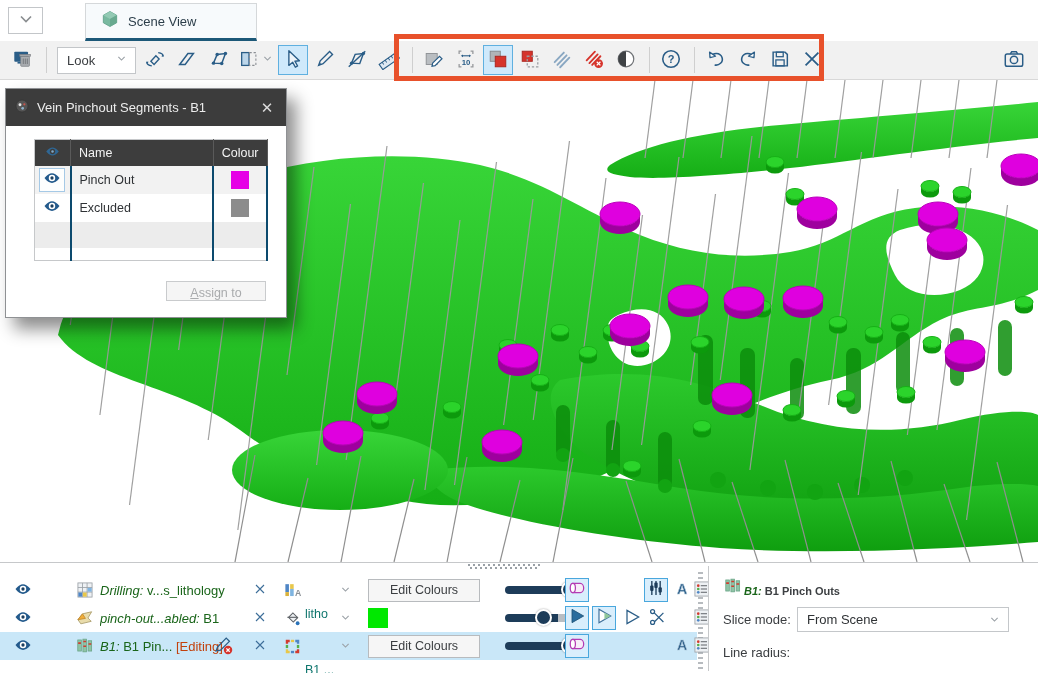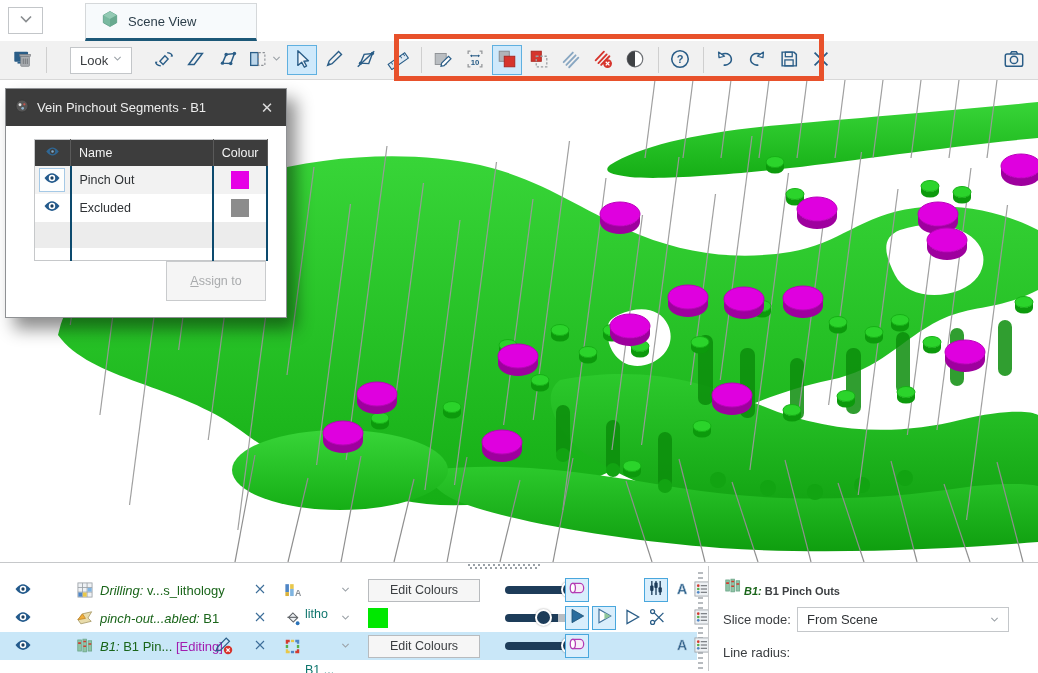--- a/index.html
+++ b/index.html
@@ -10,21 +10,21 @@
   #collapse-btn { position:absolute; left:8px; top:7px; width:35px; height:27px; background:#fff; border:1px solid #c3c6c9; display:flex; align-items:center; justify-content:center; }
   #scene-tab { position:absolute; left:85px; top:3px; width:172px; height:38px; background:#f7fafc; border:1px solid #d5d8da; border-bottom:3px solid #1c5878; display:flex; align-items:center; gap:8px; padding-left:14px; }
   #scene-tab .lbl { font-size:13px; color:#2c3e4a; }
 
   
   #toolbar { position:absolute; top:41px; left:0; width:1038px; height:39px; background:#f1f1f1; border-bottom:1px solid #d8d8d8; display:flex; align-items:center; padding-left:8px; }
   .tbtn { width:30px; height:30px; border:1px solid transparent; background:transparent; display:flex; align-items:center; justify-content:center; margin-right:2px; flex:0 0 auto; }
   .tbtn.wide { width:40px; }
   .tbtn.active { background:#cfe9fb; border:1px solid #5fb0e0; }
   .tsep { width:1px; height:26px; background:#cfcfcf; margin:0 6px; flex:0 0 auto; }
-  #look-btn { height:27px; min-width:58px; background:#fff; border:1px solid #c3c6c9; display:flex; align-items:center; gap:2px; padding:0 6px 0 9px; font-size:13px; color:#3a3d40; margin:0 17px; flex:0 0 auto;text-align:center; }
+  #look-btn { height:27px; min-width:58px; background:#fff; border:1px solid #c3c6c9; display:flex; align-items:center; gap:19px; padding:0 6px 0 9px; font-size:13px; color:#3a3d40; margin:0 4px; flex:0 0 auto;text-align:center; }
   #camera-btn { position:absolute; right:8px; top:45px; width:32px; height:30px; background:transparent; border:none; display:flex; align-items:center; justify-content:center; }
   #highlight-rect { position:absolute; border:5px solid #e8512b; z-index:30; pointer-events:none; }
   svg text { font-family:"Liberation Sans",sans-serif; }
 
   
   #scene { position:absolute; top:80px; left:0; width:1038px; height:482px; background:#fff; }
 
   
   #dialog { position:absolute; left:5px; top:88px; width:282px; height:230px; background:#fff; border:1px solid #8f9194; box-shadow:9px 11px 16px rgba(0,0,0,.45); z-index:20; }
   #dialog-title { height:37px; background:#3c3c3c; color:#ececec; display:flex; align-items:center; gap:7px; padding:0 8px; font-size:13px; }
@@ -34,39 +34,39 @@
   #vtable th { background:#3d3d3d; color:#f4f4f4; font-weight:normal; text-align:left; height:26px; padding:0 8px; border-right:1px solid #5a5a5a; }
   #vtable th.eye-col { width:36px; text-align:center; padding:0; }
   #vtable td { height:28px; border-right:2px solid #0c4a6e; padding:0 8px; color:#2f3235; }
   #vtable td.eye-cell { text-align:center; padding:0; }
   #vtable tr.r0 td { background:#f2f2f2; }
   #vtable tr.r1 td { background:#ffffff; }
   #vtable tr.fill0 td { background:#ececec; height:26px; }
   #vtable tr.fill1 td { background:#ffffff; height:13px; }
   .swatch { width:18px; height:18px; margin:0 auto; }
   .eye-focus { display:inline-flex; align-items:center; justify-content:center; width:26px; height:24px; border:1px solid #a5c9e6; background:#fdfefe; }
-  #assign-btn { position:absolute; right:20px; bottom:16px; width:100px; height:40px; background:#f5f5f5; border:1px solid #c9cbcd; color:#a9abad; font-size:12.5px; display:block; text-align:center; line-height:22px;margin-left:32px; }
+  #assign-btn { position:absolute; right:20px; bottom:16px; width:100px; height:20px; background:#f5f5f5; border:1px solid #c9cbcd; color:#a9abad; font-size:12.5px; display:block; text-align:center; line-height:22px;margin-left:32px; }
   #assign-btn::first-letter { text-decoration:underline; }
 
   
   #bottom { position:absolute; top:562px; left:0; width:1038px; height:111px; background:#fff; border-top:1px solid #c6c8ca; }
   .hgrip { position:absolute; top:1px; left:468px; width:72px; height:5px;
            background:repeating-linear-gradient(90deg,#9aa0a6 0 2px,transparent 2px 5px),repeating-linear-gradient(90deg,#9aa0a6 0 2px,transparent 2px 5px);
            background-size:100% 2px; background-position:0 0,2px 3px; background-repeat:no-repeat; }
   .vgrip { position:absolute; left:698px; top:6px; width:5px; height:100px;
            background:repeating-linear-gradient(0deg,#b7bbbf 0 2px,transparent 2px 5px); }
   #props { position:absolute; left:708px; top:3px; width:326px; height:105px; border-left:1px solid #c6c8ca; background:#fff; }
 
   .lrow { position:absolute; left:0; width:697px; height:28px; display:flex; align-items:center; }
   .lrow.selected { background:#c9e7f8; }
   .lrow .eye-btn { position:absolute; left:14px; width:24px; height:20px; border:none; background:transparent; display:flex; align-items:center; }
   .lrow .ticon { position:absolute; left:75px; width:20px; height:20px; }
   .lrow .label { position:absolute; left:100px; width:150px; font-size:13px; color:#1a651a; white-space:nowrap; overflow:hidden; }
   .lrow .label i { font-style:italic; }
-  .lrow .editing { color:#a21caf; }
+  .lrow .editing { color:#c2410c; }
   .lrow .xbtn { position:absolute; left:249px; width:22px; height:22px; border:none; background:transparent; }
   .lrow .pencilx { position:absolute; left:211px; width:24px; height:24px; border:none; background:transparent; }
   .lrow .cmicon { position:absolute; left:283px; width:18px; height:18px; }
   .lrow .cmlabel { position:absolute; left:305px; width:36px; font-size:12.5px; color:#0f766e; white-space:nowrap;margin-top:48px; }
   .lrow .cmchev { position:absolute; left:338px; width:16px; height:16px; }
   .ecbtn { position:absolute; left:368px; width:112px; height:23px; background:#f6f6f6; border:1px solid #b8bbbe; font-size:12.5px; color:#3b3e41; }
   .gswatch { position:absolute; left:368px; width:20px; height:20px; }
   .slider { position:absolute; left:505px; width:76px; height:8px; border-radius:4px; background:#1d3c59; }
   .slider.part { background:linear-gradient(to right,#1d3c59 0 70%,#b9bec3 70% 100%); }
   .slider .knob { position:absolute; top:-5px; width:17px; height:17px; border-radius:50%; background:#1d3c59; border:2px solid #fff; box-shadow:0 0 2px rgba(0,0,0,.4); }

